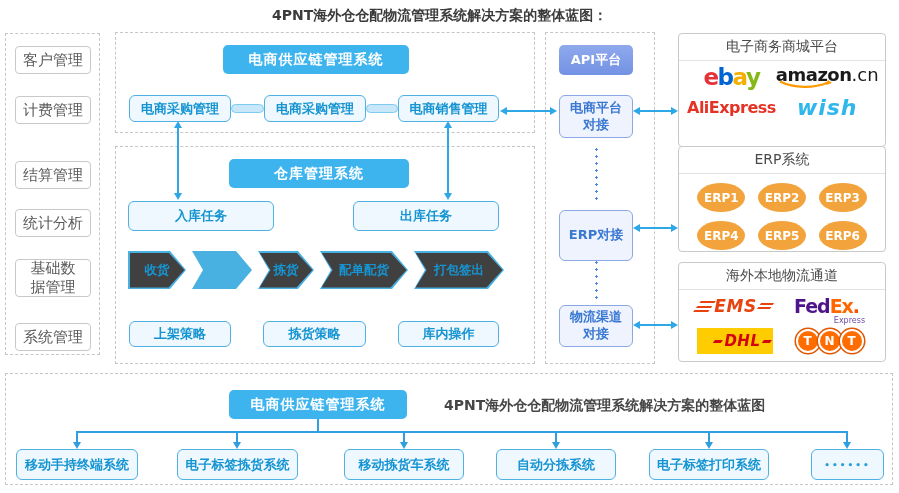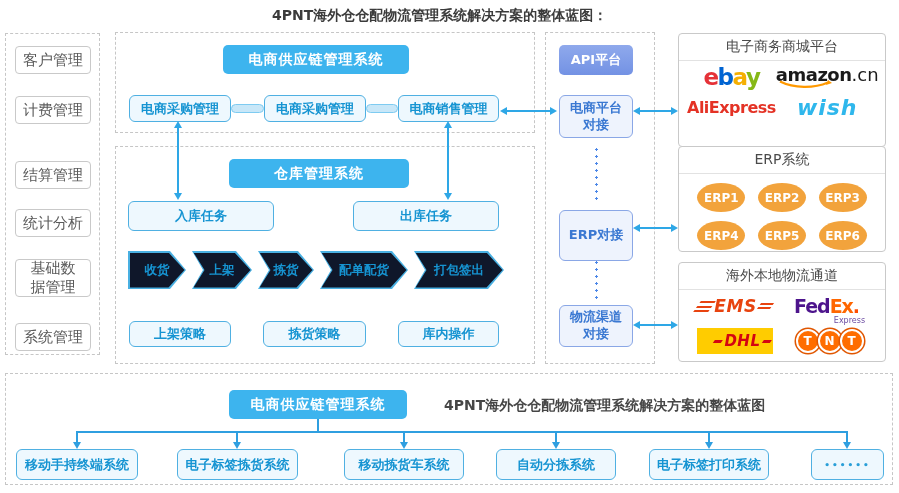--- a/index.html
+++ b/index.html
@@ -20,21 +20,21 @@
 
   
   .mod { position:absolute; background:#eef8fe; border:1px solid #4fb0e2; border-radius:6px; color:#1694d2;
          font-size:13px; font-weight:bold; display:flex; align-items:center; justify-content:center; white-space:nowrap; }
 
   .pill { position:absolute; height:9px; background:#c8e7f8; border:1px solid #7ecbf1; border-radius:5px; }
 
   
   .chev { position:absolute; height:38px; }
   .chev .outer { position:absolute; inset:0; background:#49b0e2; }
-  .chev .inner { position:absolute; inset:1.5px; background:#0f172a; display:flex; align-items:center; justify-content:center;
+  .chev .inner { position:absolute; inset:1.5px; background:#404040; display:flex; align-items:center; justify-content:center;
                  color:#1694d2; font-size:12.5px; font-weight:bold; white-space:nowrap; }
   .chev.notch .outer, .chev.notch .inner { clip-path:polygon(0 0, calc(100% - 16px) 0, 100% 50%, calc(100% - 16px) 100%, 0 100%, 11px 50%); }
   .chev.flat .outer, .chev.flat .inner { clip-path:polygon(0 0, calc(100% - 16px) 0, 100% 50%, calc(100% - 16px) 100%, 0 100%); }
 
   
   .api-hdr { position:absolute; background:linear-gradient(180deg,#8fa9ec,#7392e4); color:#fff; border-radius:5px;
              font-size:13px; font-weight:600; display:flex; align-items:center; justify-content:center; }
   .api-box { position:absolute; background:#eef3fd; border:1px solid #8aa7e6; border-radius:6px; color:#3a78d2;
              font-size:13px; font-weight:bold; display:flex; align-items:center; justify-content:center;
              text-align:center; line-height:1.3; padding:0 6px; }
@@ -123,21 +123,20 @@
     <div class="hdr" style="left:113px; top:12px; width:180px; height:29px;">仓库管理系统</div>
     <div class="mod" style="left:12px; top:54px; width:146px; height:30px;">入库任务</div>
     <div class="mod" style="left:237px; top:54px; width:146px; height:30px;">出库任务</div>
 
     <div class="chev flat" style="left:12px;  top:104px; width:58px;">
       <div class="outer"></div>
         <div class="inner">收货</div>
       </div>
     <div class="chev notch" style="left:76px;  top:104px; width:60px;">
       <div class="outer"></div>
-        <div class="inner">上架</div>
       </div>
     <div class="chev notch" style="left:142px; top:104px; width:56px;">
       <div class="outer"></div>
         <div class="inner">拣货</div>
       </div>
     <div class="chev notch" style="left:204px; top:104px; width:88px;">
       <div class="outer"></div>
         <div class="inner">配单配货</div>
       </div>
     <div class="chev notch" style="left:298px; top:104px; width:90px;">

